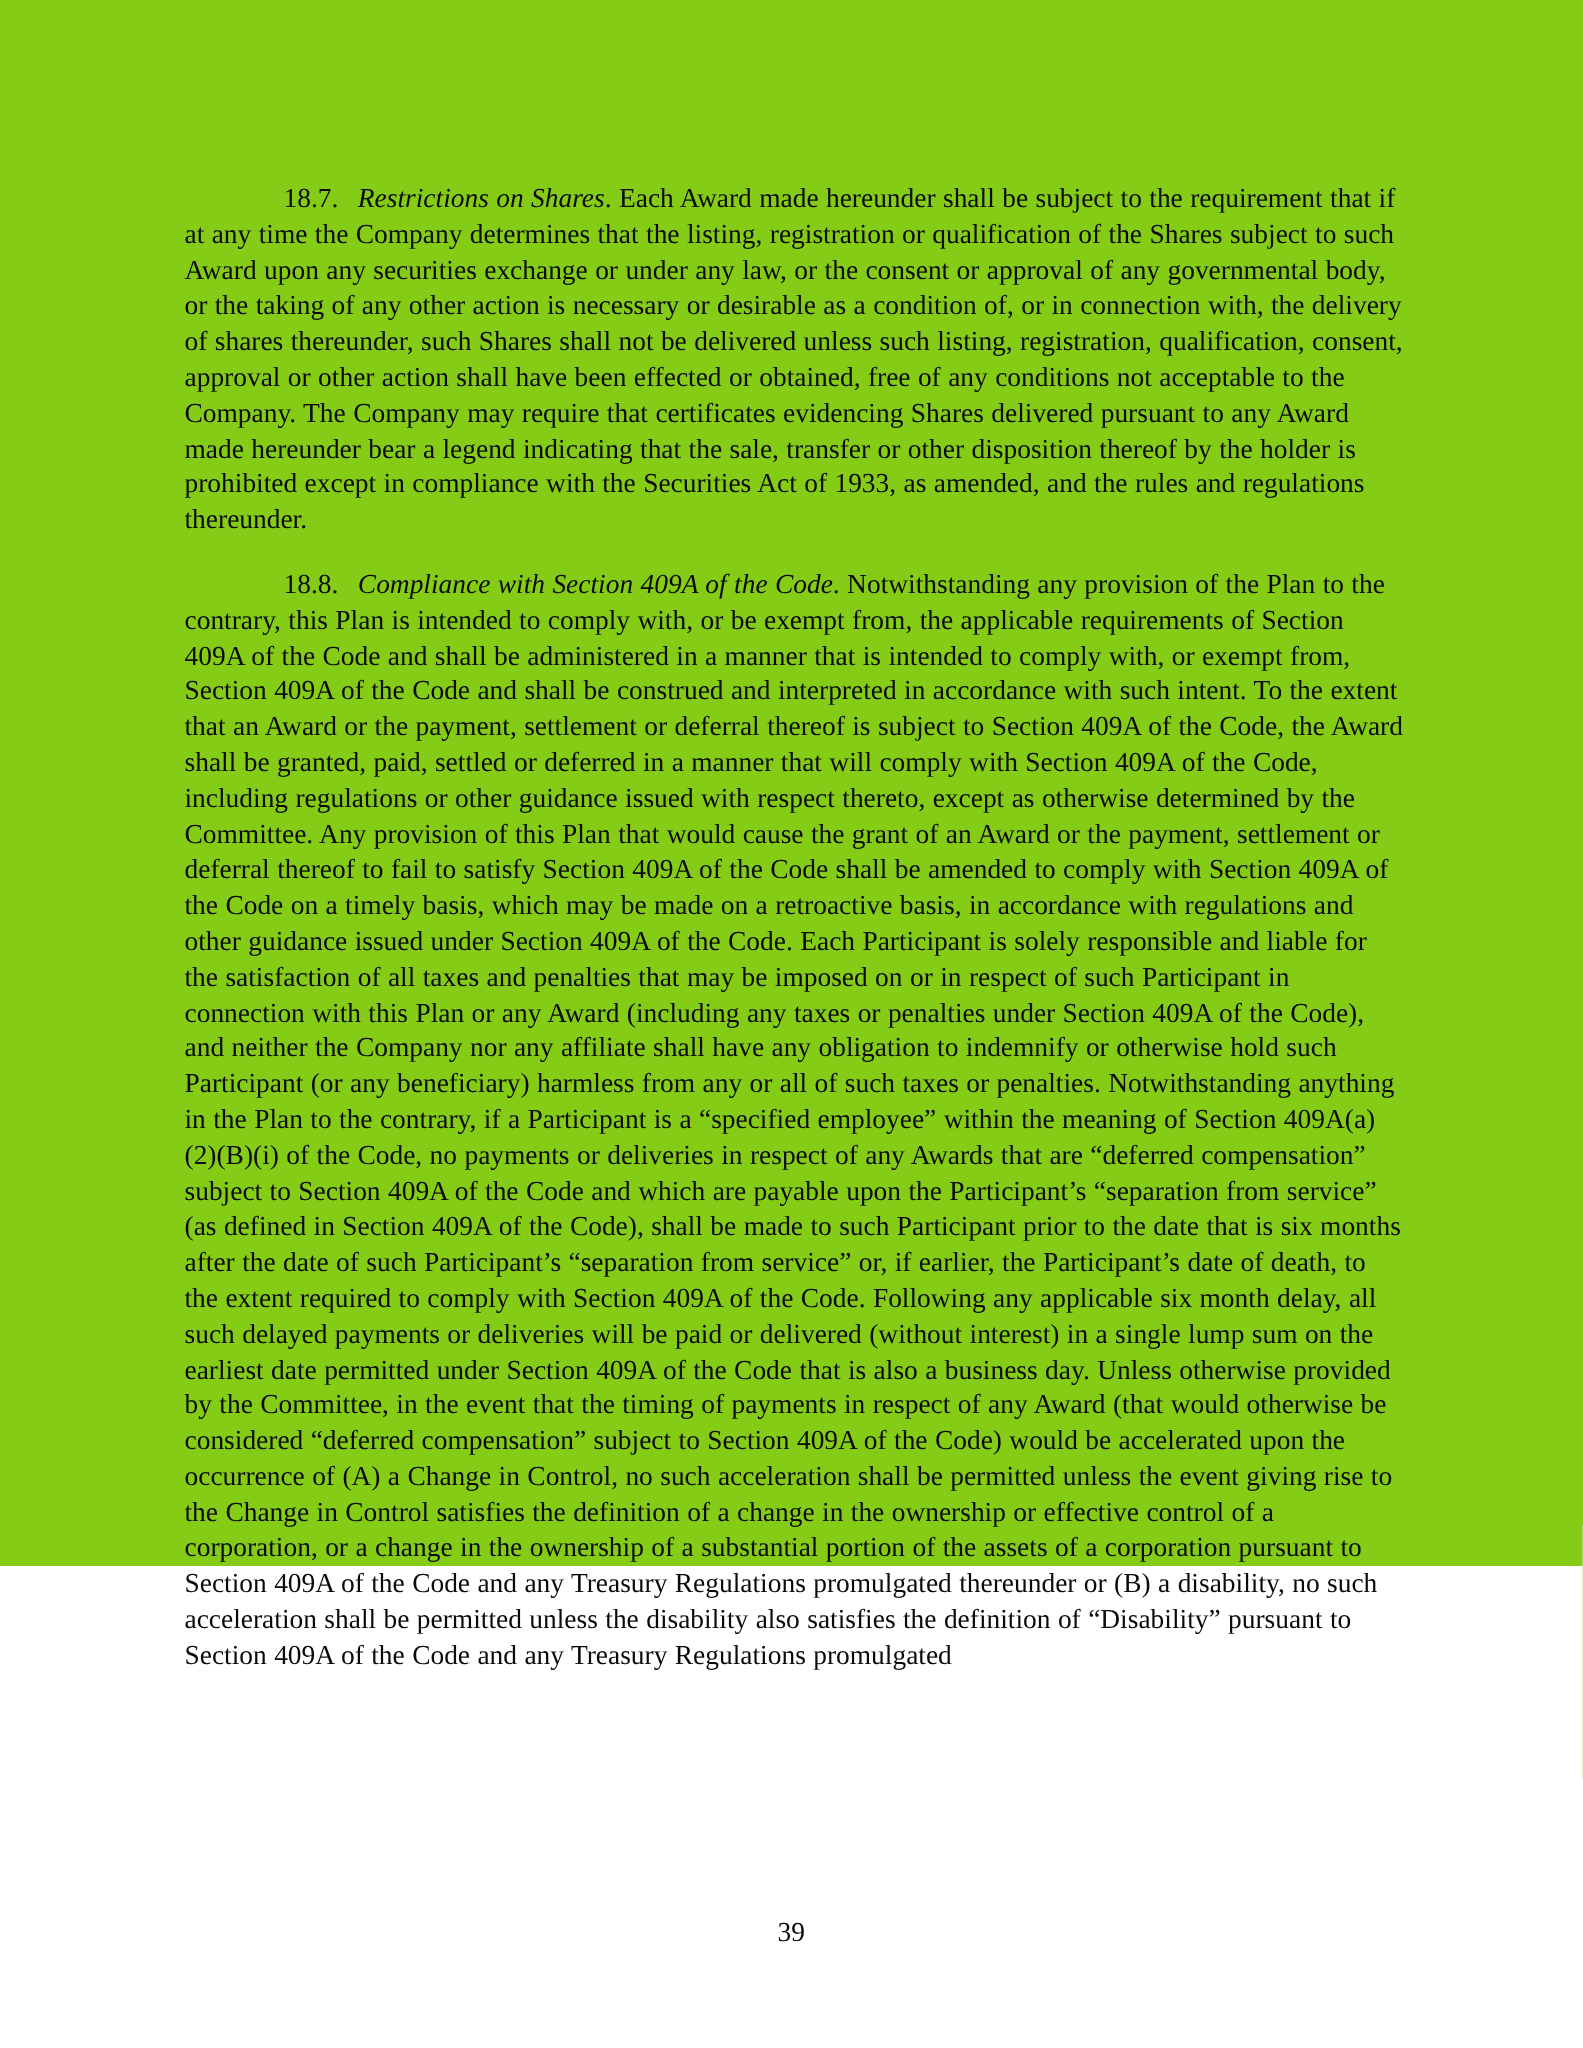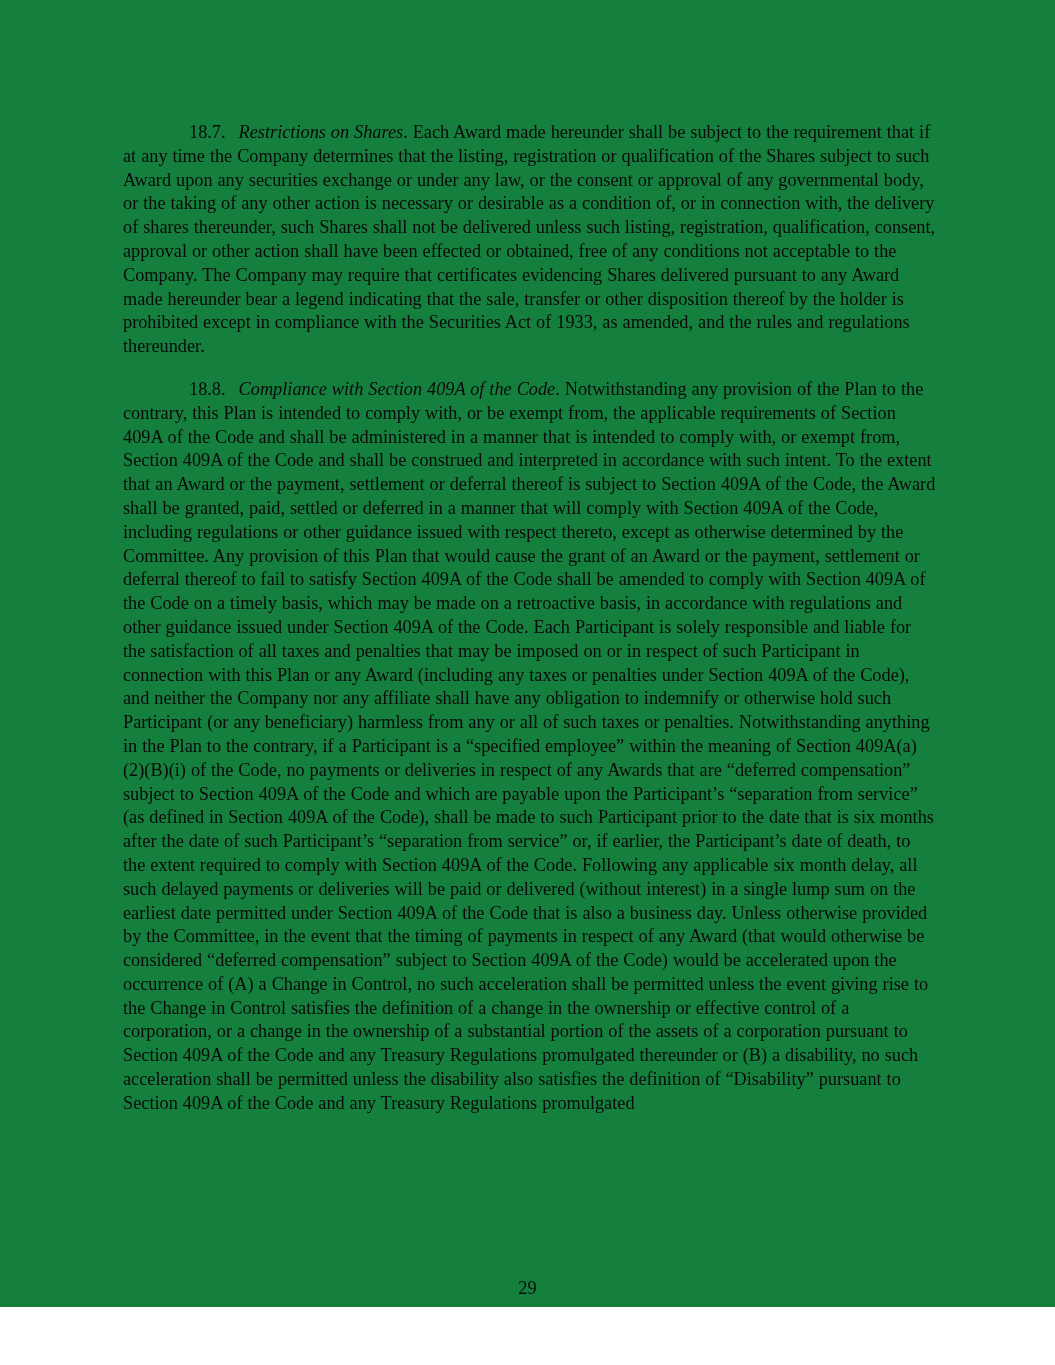--- a/index.html
+++ b/index.html
@@ -11,22 +11,22 @@
     width: 1055px;
     height: 1365px;
     font-family: "Liberation Serif", "DejaVu Serif", serif;
     color: #0a0a0a;
     position: relative;
     overflow: hidden;
   }
   .page {
     position: relative;
     width: 1055px;
-    height: 1307px;
-    background: #15803d;
+    height: 1044px;
+    background: #84cc16;
   }
   .content {
     position: absolute;
     left: 123px;
     top: 121px;
     width: 814px;
     font-size: 18.3px;
     line-height: 23.8px;
     text-align: left;
     word-spacing: 0.02em;
@@ -62,14 +62,14 @@
   }
 </style>
 </head>
 <body>
 
 <div class="page">
   <div class="content">
     <p class="para"><span class="num">18.7.</span><span class="tab"></span><span class="heading">Restrictions on Shares</span><span class="body-text">. Each Award made hereunder shall be subject to the requirement that if at any time the Company determines that the listing, registration or qualification of the Shares subject to such Award upon any securities exchange or under any law, or the consent or approval of any governmental body, or the taking of any other action is necessary or desirable as a condition of, or in connection with, the delivery of shares thereunder, such Shares shall not be delivered unless such listing, registration, qualification, consent, approval or other action shall have been effected or obtained, free of any conditions not acceptable to the Company. The Company may require that certificates evidencing Shares delivered pursuant to any Award made hereunder bear a legend indicating that the sale, transfer or other disposition thereof by the holder is prohibited except in compliance with the Securities Act of 1933, as amended, and the rules and regulations thereunder.</span></p>
     <p class="para"><span class="num">18.8.</span><span class="tab"></span><span class="heading">Compliance with Section 409A of the Code</span><span class="body-text">. Notwithstanding any provision of the Plan to the contrary, this Plan is intended to comply with, or be exempt from, the applicable requirements of Section 409A of the Code and shall be administered in a manner that is intended to comply with, or exempt from, Section 409A of the Code and shall be construed and interpreted in accordance with such intent. To the extent that an Award or the payment, settlement or deferral thereof is subject to Section 409A of the Code, the Award shall be granted, paid, settled or deferred in a manner that will comply with Section 409A of the Code, including regulations or other guidance issued with respect thereto, except as otherwise determined by the Committee. Any provision of this Plan that would cause the grant of an Award or the payment, settlement or deferral thereof to fail to satisfy Section 409A of the Code shall be amended to comply with Section 409A of the Code on a timely basis, which may be made on a retroactive basis, in accordance with regulations and other guidance issued under Section 409A of the Code. Each Participant is solely responsible and liable for the satisfaction of all taxes and penalties that may be imposed on or in respect of such Participant in connection with this Plan or any Award (including any taxes or penalties under Section 409A of the Code), and neither the Company nor any affiliate shall have any obligation to indemnify or otherwise hold such Participant (or any beneficiary) harmless from any or all of such taxes or penalties. Notwithstanding anything in the Plan to the contrary, if a Participant is a “specified employee” within the meaning of Section 409A(a)(2)(B)(i) of the Code, no payments or deliveries in respect of any Awards that are “deferred compensation” subject to Section 409A of the Code and which are payable upon the Participant’s “separation from service” (as defined in Section 409A of the Code), shall be made to such Participant prior to the date that is six months after the date of such Participant’s “separation from service” or, if earlier, the Participant’s date of death, to the extent required to comply with Section 409A of the Code. Following any applicable six month delay, all such delayed payments or deliveries will be paid or delivered (without interest) in a single lump sum on the earliest date permitted under Section 409A of the Code that is also a business day. Unless otherwise provided by the Committee, in the event that the timing of payments in respect of any Award (that would otherwise be considered “deferred compensation” subject to Section 409A of the Code) would be accelerated upon the occurrence of (A) a Change in Control, no such acceleration shall be permitted unless the event giving rise to the Change in Control satisfies the definition of a change in the ownership or effective control of a corporation, or a change in the ownership of a substantial portion of the assets of a corporation pursuant to Section 409A of the Code and any Treasury Regulations promulgated thereunder or (B) a disability, no such acceleration shall be permitted unless the disability also satisfies the definition of “Disability” pursuant to Section 409A of the Code and any Treasury Regulations promulgated</span></p>
   </div>
-  <div class="page-number">29</div>
+  <div class="page-number">39</div>
 </div>
 
 </body></html>

